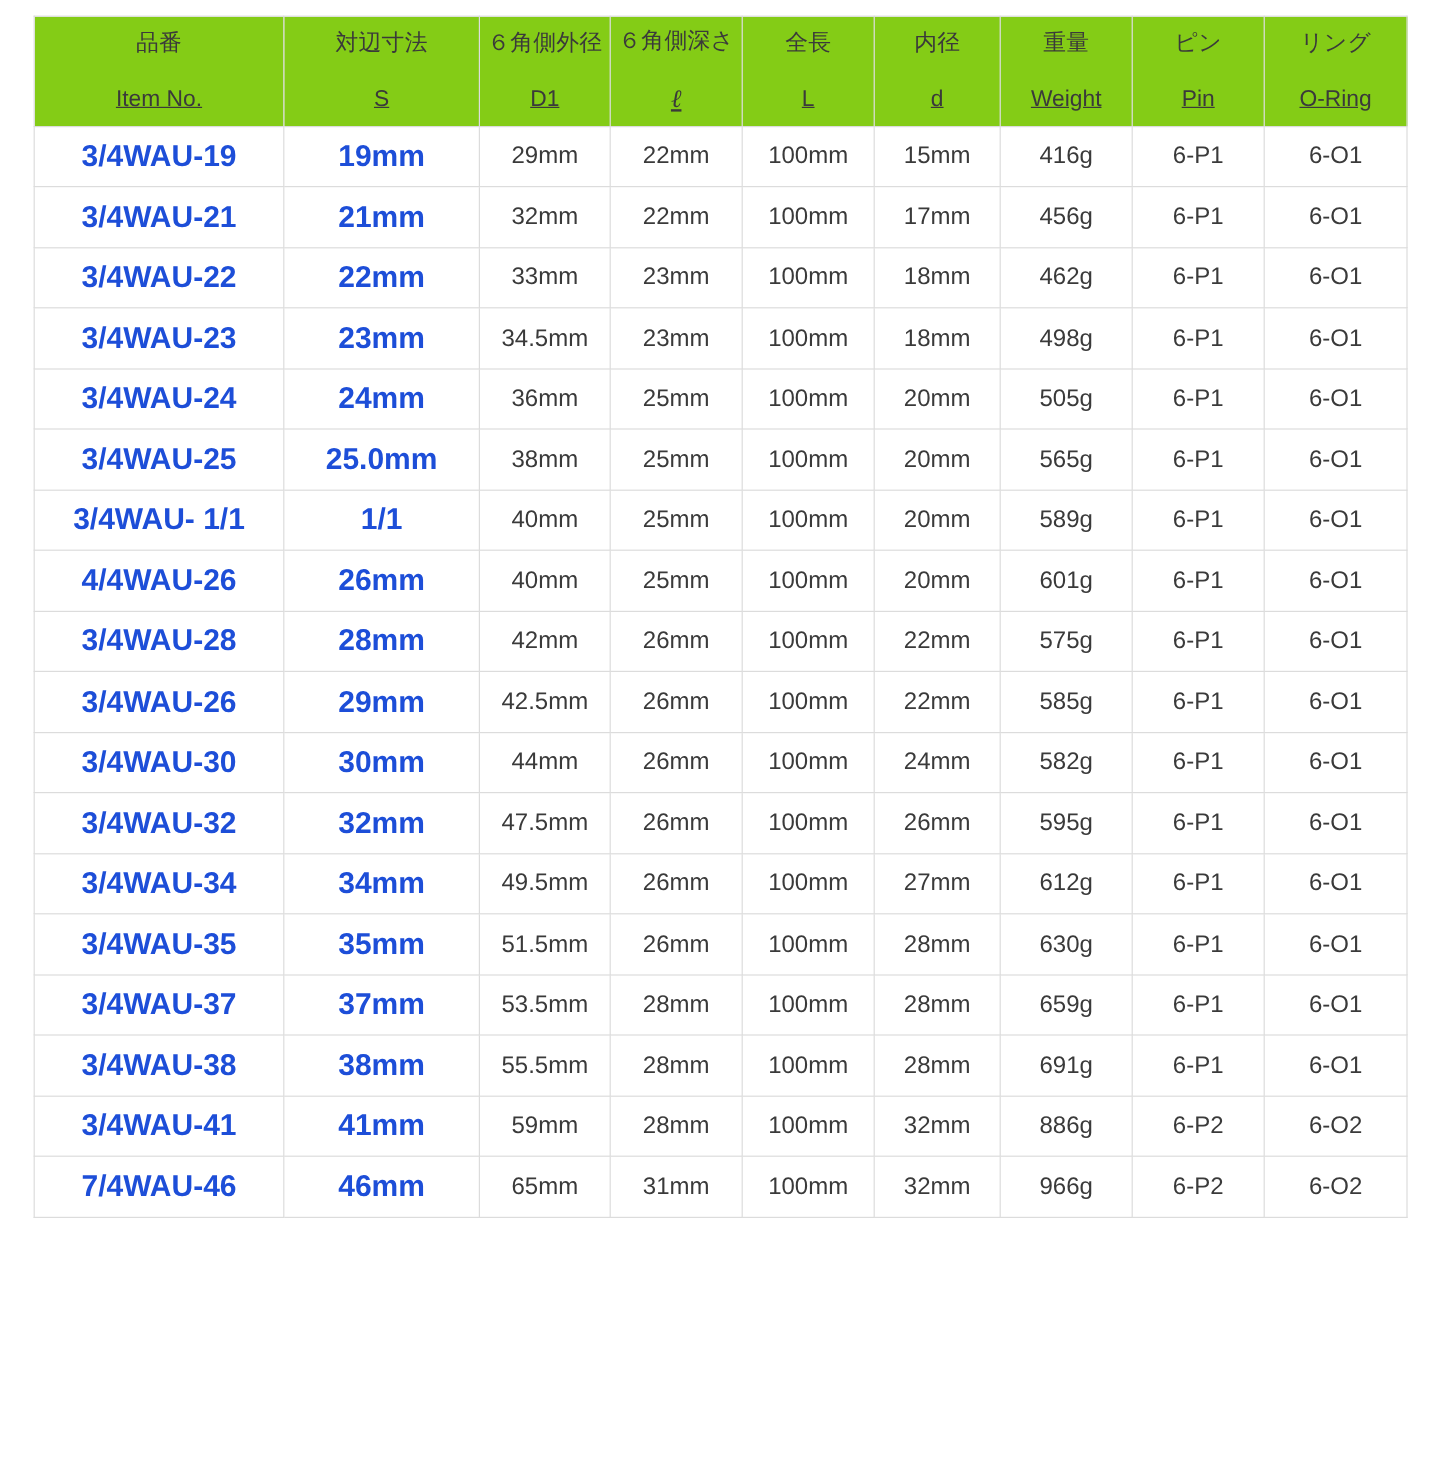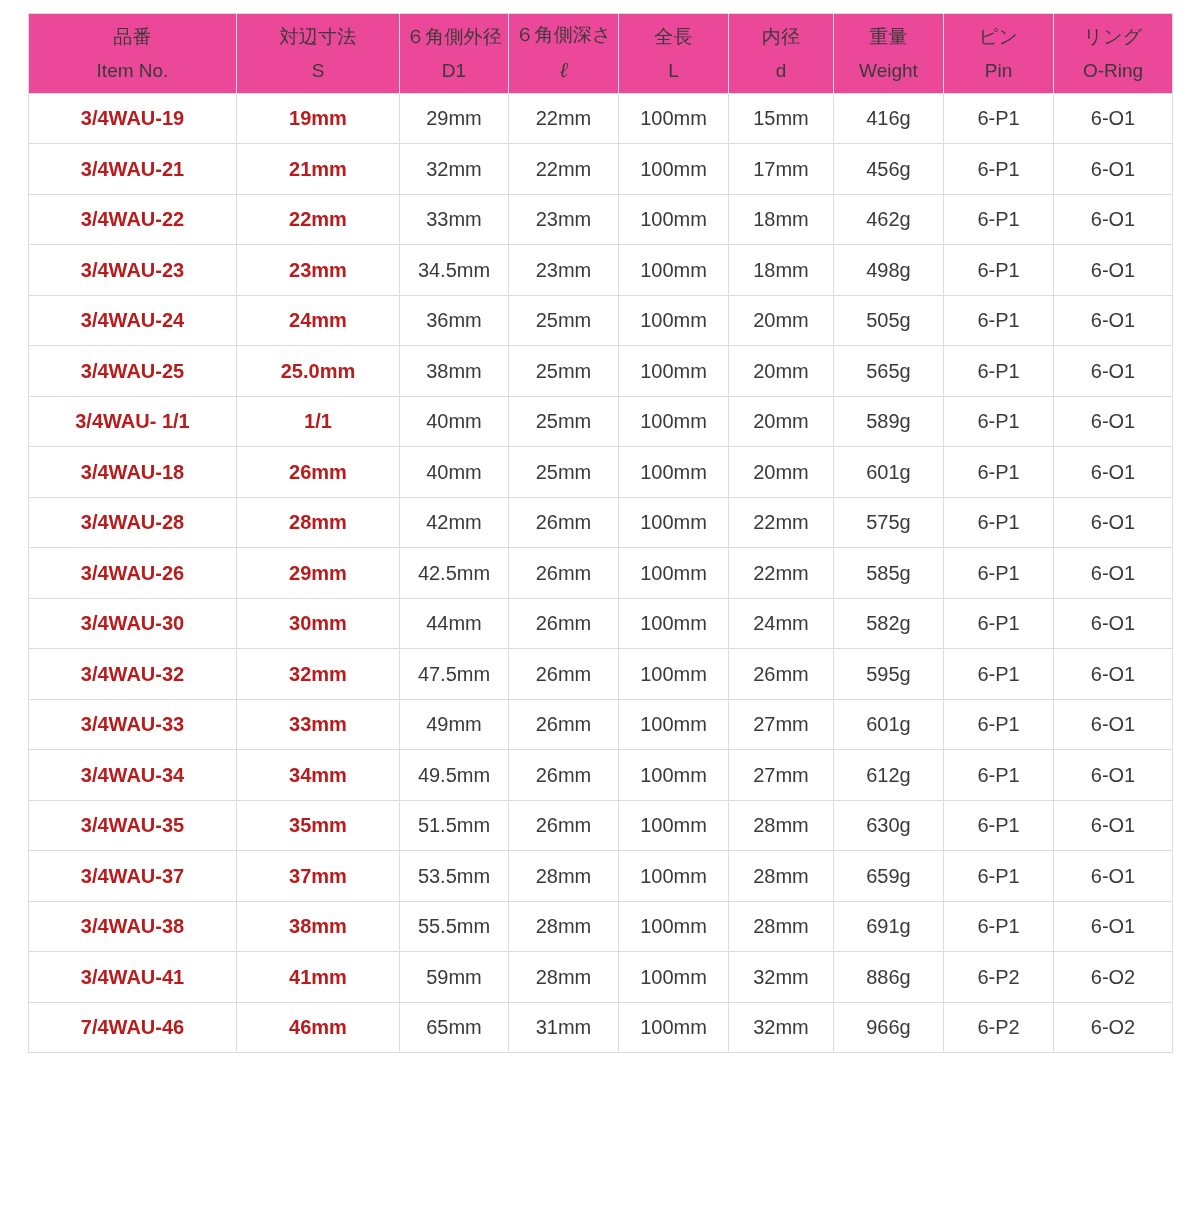--- a/index.html
+++ b/index.html
@@ -49,55 +49,56 @@
   table.spec-table td {
     border: 1px solid #dcdcdc;
     text-align: center;
     vertical-align: middle;
     color: #3a3a3a;
     font-weight: normal;
     box-sizing: border-box;
   }
 
   table.spec-table thead th {
-    background: #ec4899;
+    background: #84cc16;
     height: 76px;
     padding: 6px 2px;
     font-size: 19px;
     line-height: 1.55;
   }
 
   .hdr-jp {
     display: block;
     font-size: 19px;
     color: #3a3a3a;
     letter-spacing: 0.2px;
   }
   .hdr-en {
     display: block;
     font-size: 19px;
     color: #3a3a3a;
-    margin-top: 5px;
+    margin-top: 17px;
+    text-decoration: underline;
   }
   .hdr-en.script {
     font-family: "DejaVu Serif", "Liberation Serif", serif;
     font-style: italic;
     font-size: 21px;
   }
 
   table.spec-table tbody td {
     height: 50.5px;
     font-size: 20px;
     padding: 2px 4px;
   }
 
   table.spec-table tbody td.strong {
     font-weight: bold;
-    color: #b91c1c;
-    font-size: 20px;
+    color: #1d4ed8;
+    font-size: 25px;
   }
 </style>
 </head>
 <body>
 
 <div class="page">
   <div class="spec-table-wrap">
     <table class="spec-table">
       <colgroup>
         <col class="c-item">
@@ -222,21 +223,21 @@
             <td class="strong">1/1</td>
             <td>40mm</td>
             <td>25mm</td>
             <td>100mm</td>
             <td>20mm</td>
             <td>589g</td>
             <td>6-P1</td>
             <td>6-O1</td>
           </tr>
           <tr>
-            <td class="strong">3/4WAU-18</td>
+            <td class="strong">4/4WAU-26</td>
             <td class="strong">26mm</td>
             <td>40mm</td>
             <td>25mm</td>
             <td>100mm</td>
             <td>20mm</td>
             <td>601g</td>
             <td>6-P1</td>
             <td>6-O1</td>
           </tr>
           <tr>
@@ -273,31 +274,20 @@
             <td>6-O1</td>
           </tr>
           <tr>
             <td class="strong">3/4WAU-32</td>
             <td class="strong">32mm</td>
             <td>47.5mm</td>
             <td>26mm</td>
             <td>100mm</td>
             <td>26mm</td>
             <td>595g</td>
-            <td>6-P1</td>
-            <td>6-O1</td>
-          </tr>
-          <tr>
-            <td class="strong">3/4WAU-33</td>
-            <td class="strong">33mm</td>
-            <td>49mm</td>
-            <td>26mm</td>
-            <td>100mm</td>
-            <td>27mm</td>
-            <td>601g</td>
             <td>6-P1</td>
             <td>6-O1</td>
           </tr>
           <tr>
             <td class="strong">3/4WAU-34</td>
             <td class="strong">34mm</td>
             <td>49.5mm</td>
             <td>26mm</td>
             <td>100mm</td>
             <td>27mm</td>

